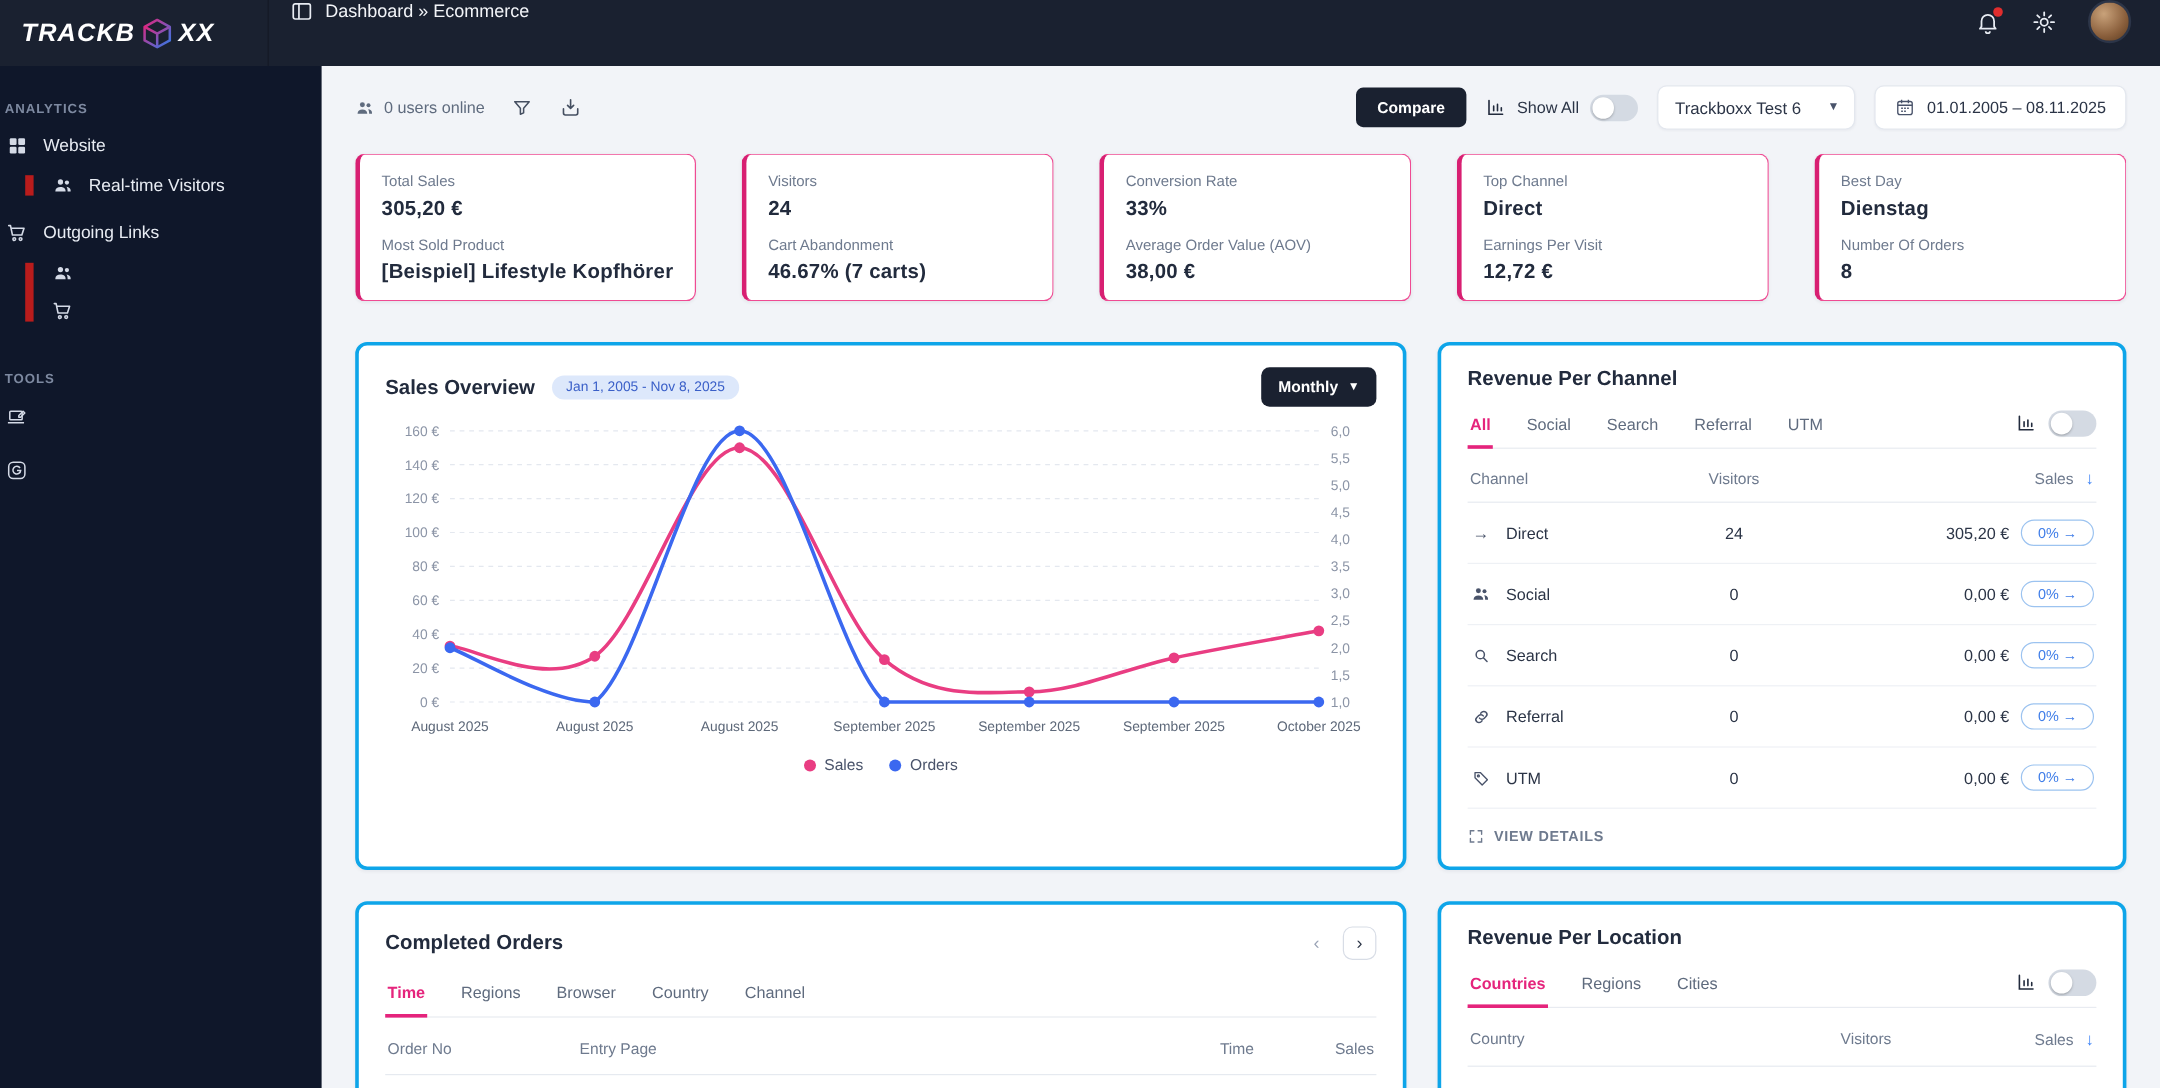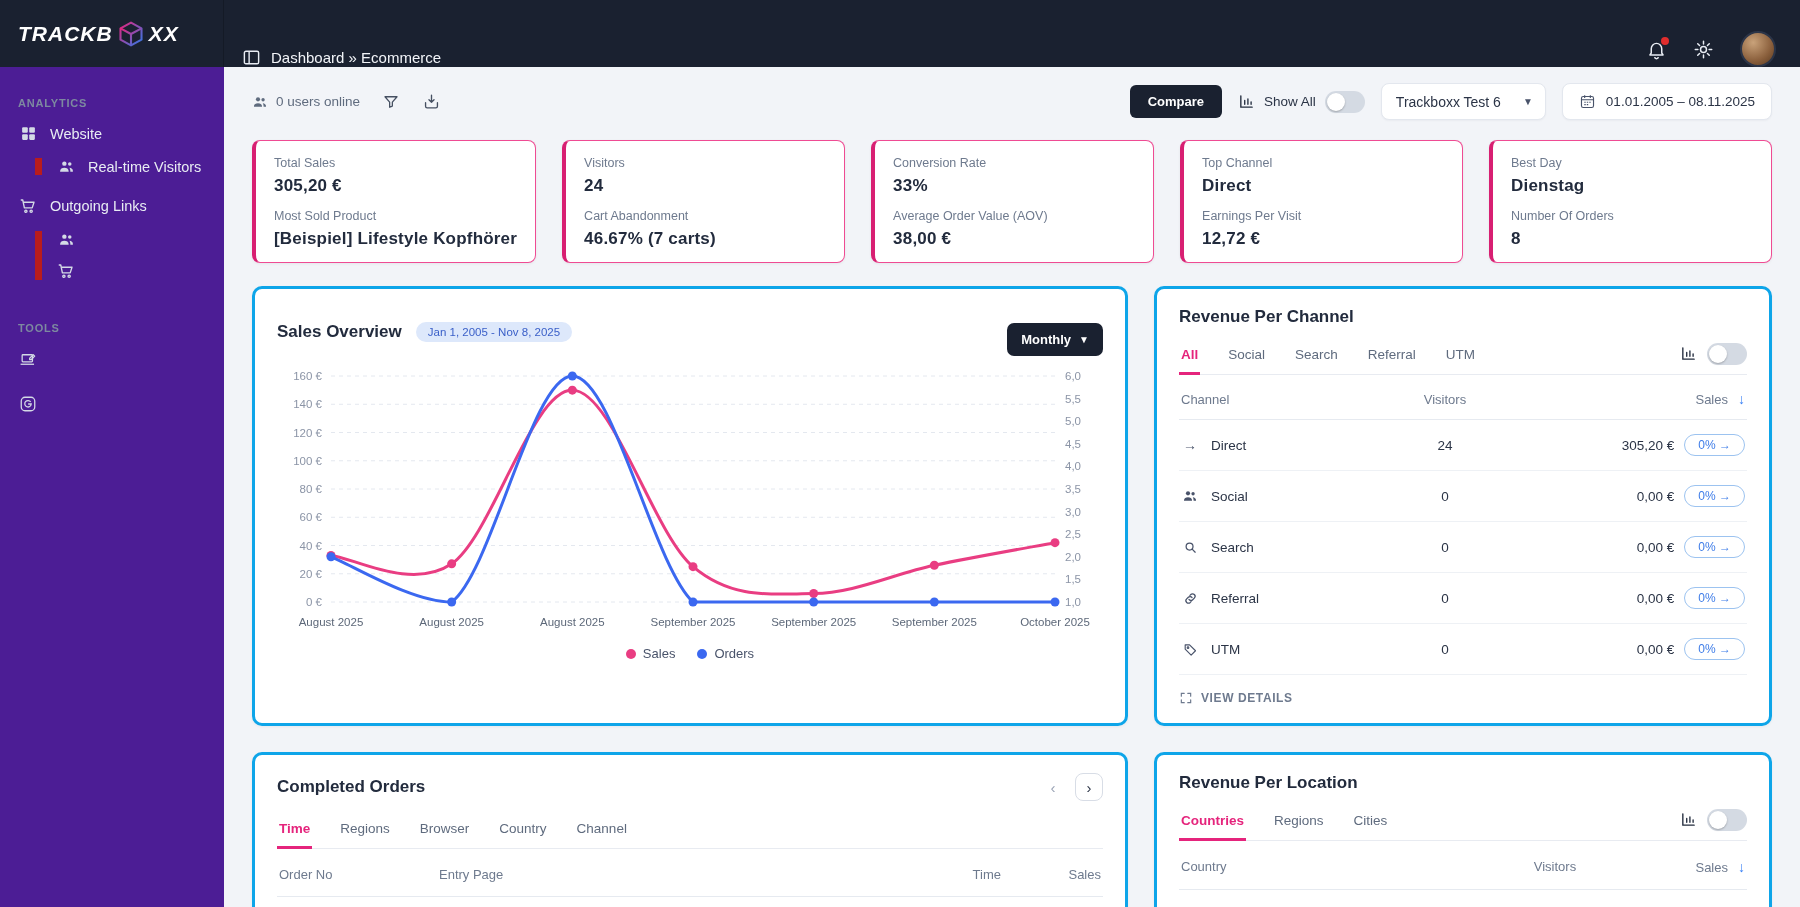--- a/index.html
+++ b/index.html
@@ -1,34 +1,34 @@
 <!DOCTYPE html>
 <html><head>
 <meta charset="utf-8">
 <style>
   * { margin:0; padding:0; box-sizing:border-box; }
   html,body { background:#0e1320; }
   body { font-family:"Liberation Sans", sans-serif; }
   .viewport { width:1800px; height:907px; overflow:hidden; background:#f2f4f8; display:flex; flex-direction:column; position:relative; }
 
   
-  .header { height:67px; background:#1a2130; display:flex; align-items:flex-end; flex-shrink:0; }
+  .header { height:55px; background:#1a2130; display:flex; align-items:flex-start; flex-shrink:0; }
   .logo-box { width:224px; display:flex; align-items:center; gap:2px; padding-left:18px; border-right:1px solid #141a26; height:100%; }
   .logo-text { color:#fff; font-size:21px; font-weight:bold; font-style:italic; letter-spacing:1px; }
   .logo-cube { margin:0 2px; display:flex; }
   .crumb { display:flex; align-items:center; gap:10px; color:#f2f4f8; font-size:15px; padding-left:18px; }
   .crumb .ic { display:flex; color:#e8ecf3; }
   .header-right { margin-left:auto; display:flex; align-items:center; gap:26px; padding-right:24px; }
   .hicon { position:relative; color:#e8ecf3; display:flex; cursor:pointer; }
   .dot-red { position:absolute; top:-2px; right:-2px; width:8px; height:8px; border-radius:50%; background:#e02d2d; }
   .avatar { width:36px; height:36px; border-radius:50%; background:radial-gradient(circle at 35% 30%, #c9a27a, #8a5f3c 60%, #57391f); border:2px solid #2c3548; }
 
   
   .bodyrow { flex:1; display:flex; min-height:0; }
-  .sidebar { width:224px; background:#4c1d95; flex-shrink:0; padding:24px 0 0 18px; color:#e8ecf3; }
+  .sidebar { width:268px; background:#0f172a; flex-shrink:0; padding:24px 0 0 4px; color:#e8ecf3; }
   .sb-section { font-size:11px; letter-spacing:.8px; color:#7d89a0; margin:6px 0 16px; font-weight:bold; }
   .sb-item { display:flex; align-items:center; gap:12px; font-size:14.5px; margin-bottom:16px; cursor:pointer; }
   .sb-item .ic { display:flex; color:#d4dae6; width:20px; justify-content:center; }
   .sb-sub { margin-left:17px; border-left:7px solid #b91c1c; padding-left:14px; margin-bottom:22px; }
   .sb-sub .sb-item { margin-bottom:14px; }
   .sb-gap { height:14px; }
 
   .main { flex:1; min-width:0; padding:16px 28px 0; display:flex; flex-direction:column; }
 
   
@@ -40,33 +40,33 @@
   .btn-dark { background:#1a2130; color:#fff; font-size:13px; font-weight:bold; border:none; border-radius:6px; padding:9px 18px; cursor:pointer; font-family:inherit;text-align:center; }
   .showall { display:flex; align-items:center; gap:9px; color:#2b3446; font-size:13.5px; }
   .toggle { width:40px; height:22px; border-radius:999px; background:#d4dae3; position:relative; cursor:pointer; flex-shrink:0; }
   .toggle::after { content:""; position:absolute; left:2px; top:2px; width:18px; height:18px; border-radius:50%; background:#fff; box-shadow:0 1px 2px rgba(0,0,0,.25); }
   .select-box { display:flex; align-items:center; justify-content:space-between; gap:14px; background:#fff; border:1px solid #e3e7ee; border-radius:8px; height:37px; padding:0 12px 0 14px; font-size:14px; color:#2b3446; min-width:165px; cursor:pointer; box-shadow:0 1px 2px rgba(16,24,40,.04); }
   .caret { font-size:10px; color:#49536a; }
   .date-box { display:flex; align-items:center; gap:10px; background:#fff; border:1px solid #e3e7ee; border-radius:8px; height:37px; padding:0 16px; font-size:13.5px; color:#2b3446; cursor:pointer; box-shadow:0 1px 2px rgba(16,24,40,.04); }
   .date-box .ic { display:flex; color:#49536a; }
 
   
-  .kpis { display:grid; grid-template-columns:repeat(5,1fr); gap:26px; margin-bottom:23px; }
+  .kpis { display:grid; grid-template-columns:repeat(5,1fr); gap:38px; margin-bottom:34px; }
   .kpi { background:#fff; border:1px solid #ef4b93; border-left:4px solid #d81f72; border-radius:8px; padding:15px 18px 13px; box-shadow:0 1px 3px rgba(16,24,40,.06); }
   .kpi .lbl { font-size:12.5px; color:#6e7a8e; margin-bottom:6px; }
   .kpi .val { font-size:17px; color:#222b3d; font-weight:bold; margin-bottom:13px; letter-spacing:.2px; white-space:nowrap; overflow:hidden; }
   .kpi .val:last-child { margin-bottom:0; }
 
   
   .grid2 { display:grid; grid-template-columns:876px 1fr; gap:26px; margin-bottom:26px; }
   .panel { background:#fff; border:3px solid #0ea5e9; border-radius:10px; box-shadow:0 1px 3px rgba(16,24,40,.05); padding:18px 22px; }
   .panel-head { display:flex; align-items:center; }
   .panel-title { font-size:17px; font-weight:bold; color:#222b3d; }
   .date-badge { margin-left:14px; background:#dde8fb; color:#3a5fc8; font-size:11.5px; padding:4px 12px; border-radius:999px; }
-  .pill-btn-dark { margin-left:auto; background:#1a2130; color:#fff; font-size:13px; font-weight:bold; border:none; border-radius:7px; padding:9px 14px; display:flex; align-items:center; gap:8px; cursor:pointer; font-family:inherit;margin-top:16px; }
+  .pill-btn-dark { margin-left:auto; background:#1a2130; color:#fff; font-size:13px; font-weight:bold; border:none; border-radius:7px; padding:9px 14px; display:flex; align-items:center; gap:8px; cursor:pointer; font-family:inherit; }
 
   
   .tabs { display:flex; align-items:center; gap:26px; border-bottom:1px solid #e8ebf1; margin-top:12px; }
   .tab { font-size:13.5px; color:#5f6b7e; padding:8px 2px 10px; cursor:pointer; border-bottom:3px solid transparent; margin-bottom:-1px; }
   .tab.active { color:#e5247c; border-bottom-color:#e5247c; font-weight:bold; }
   .tabs .right-ctl { margin-left:auto; display:flex; align-items:center; gap:10px; padding-bottom:6px; }
   .chart-ic { color:#222b3d; display:flex; cursor:pointer; }
 
   
   .tbl-head, .tbl-row { display:grid; grid-template-columns:1fr 140px 230px; align-items:center; }

